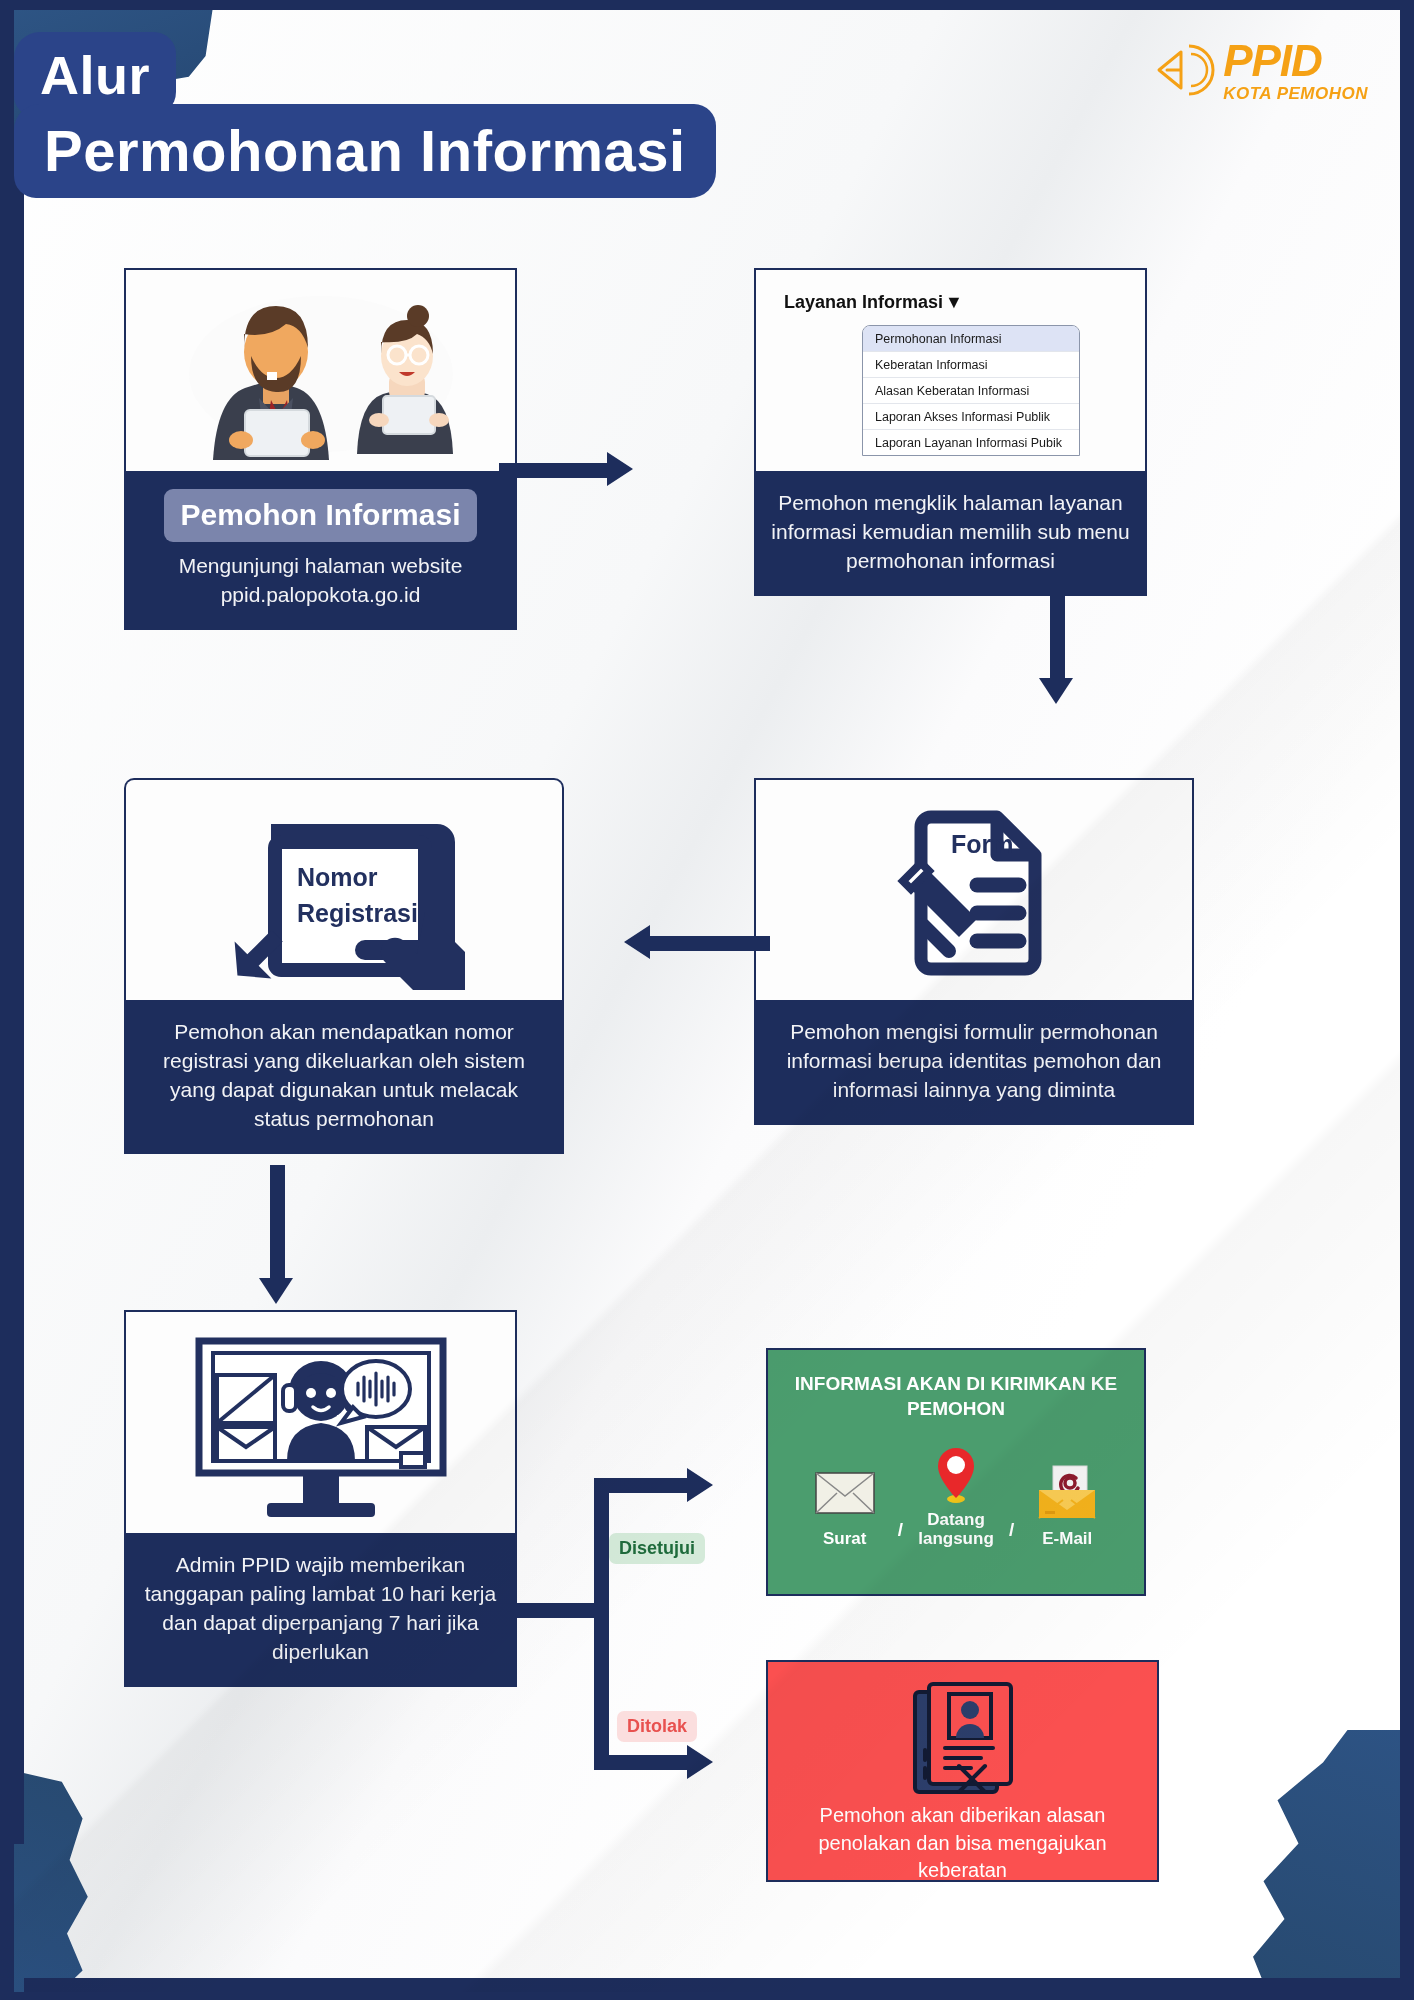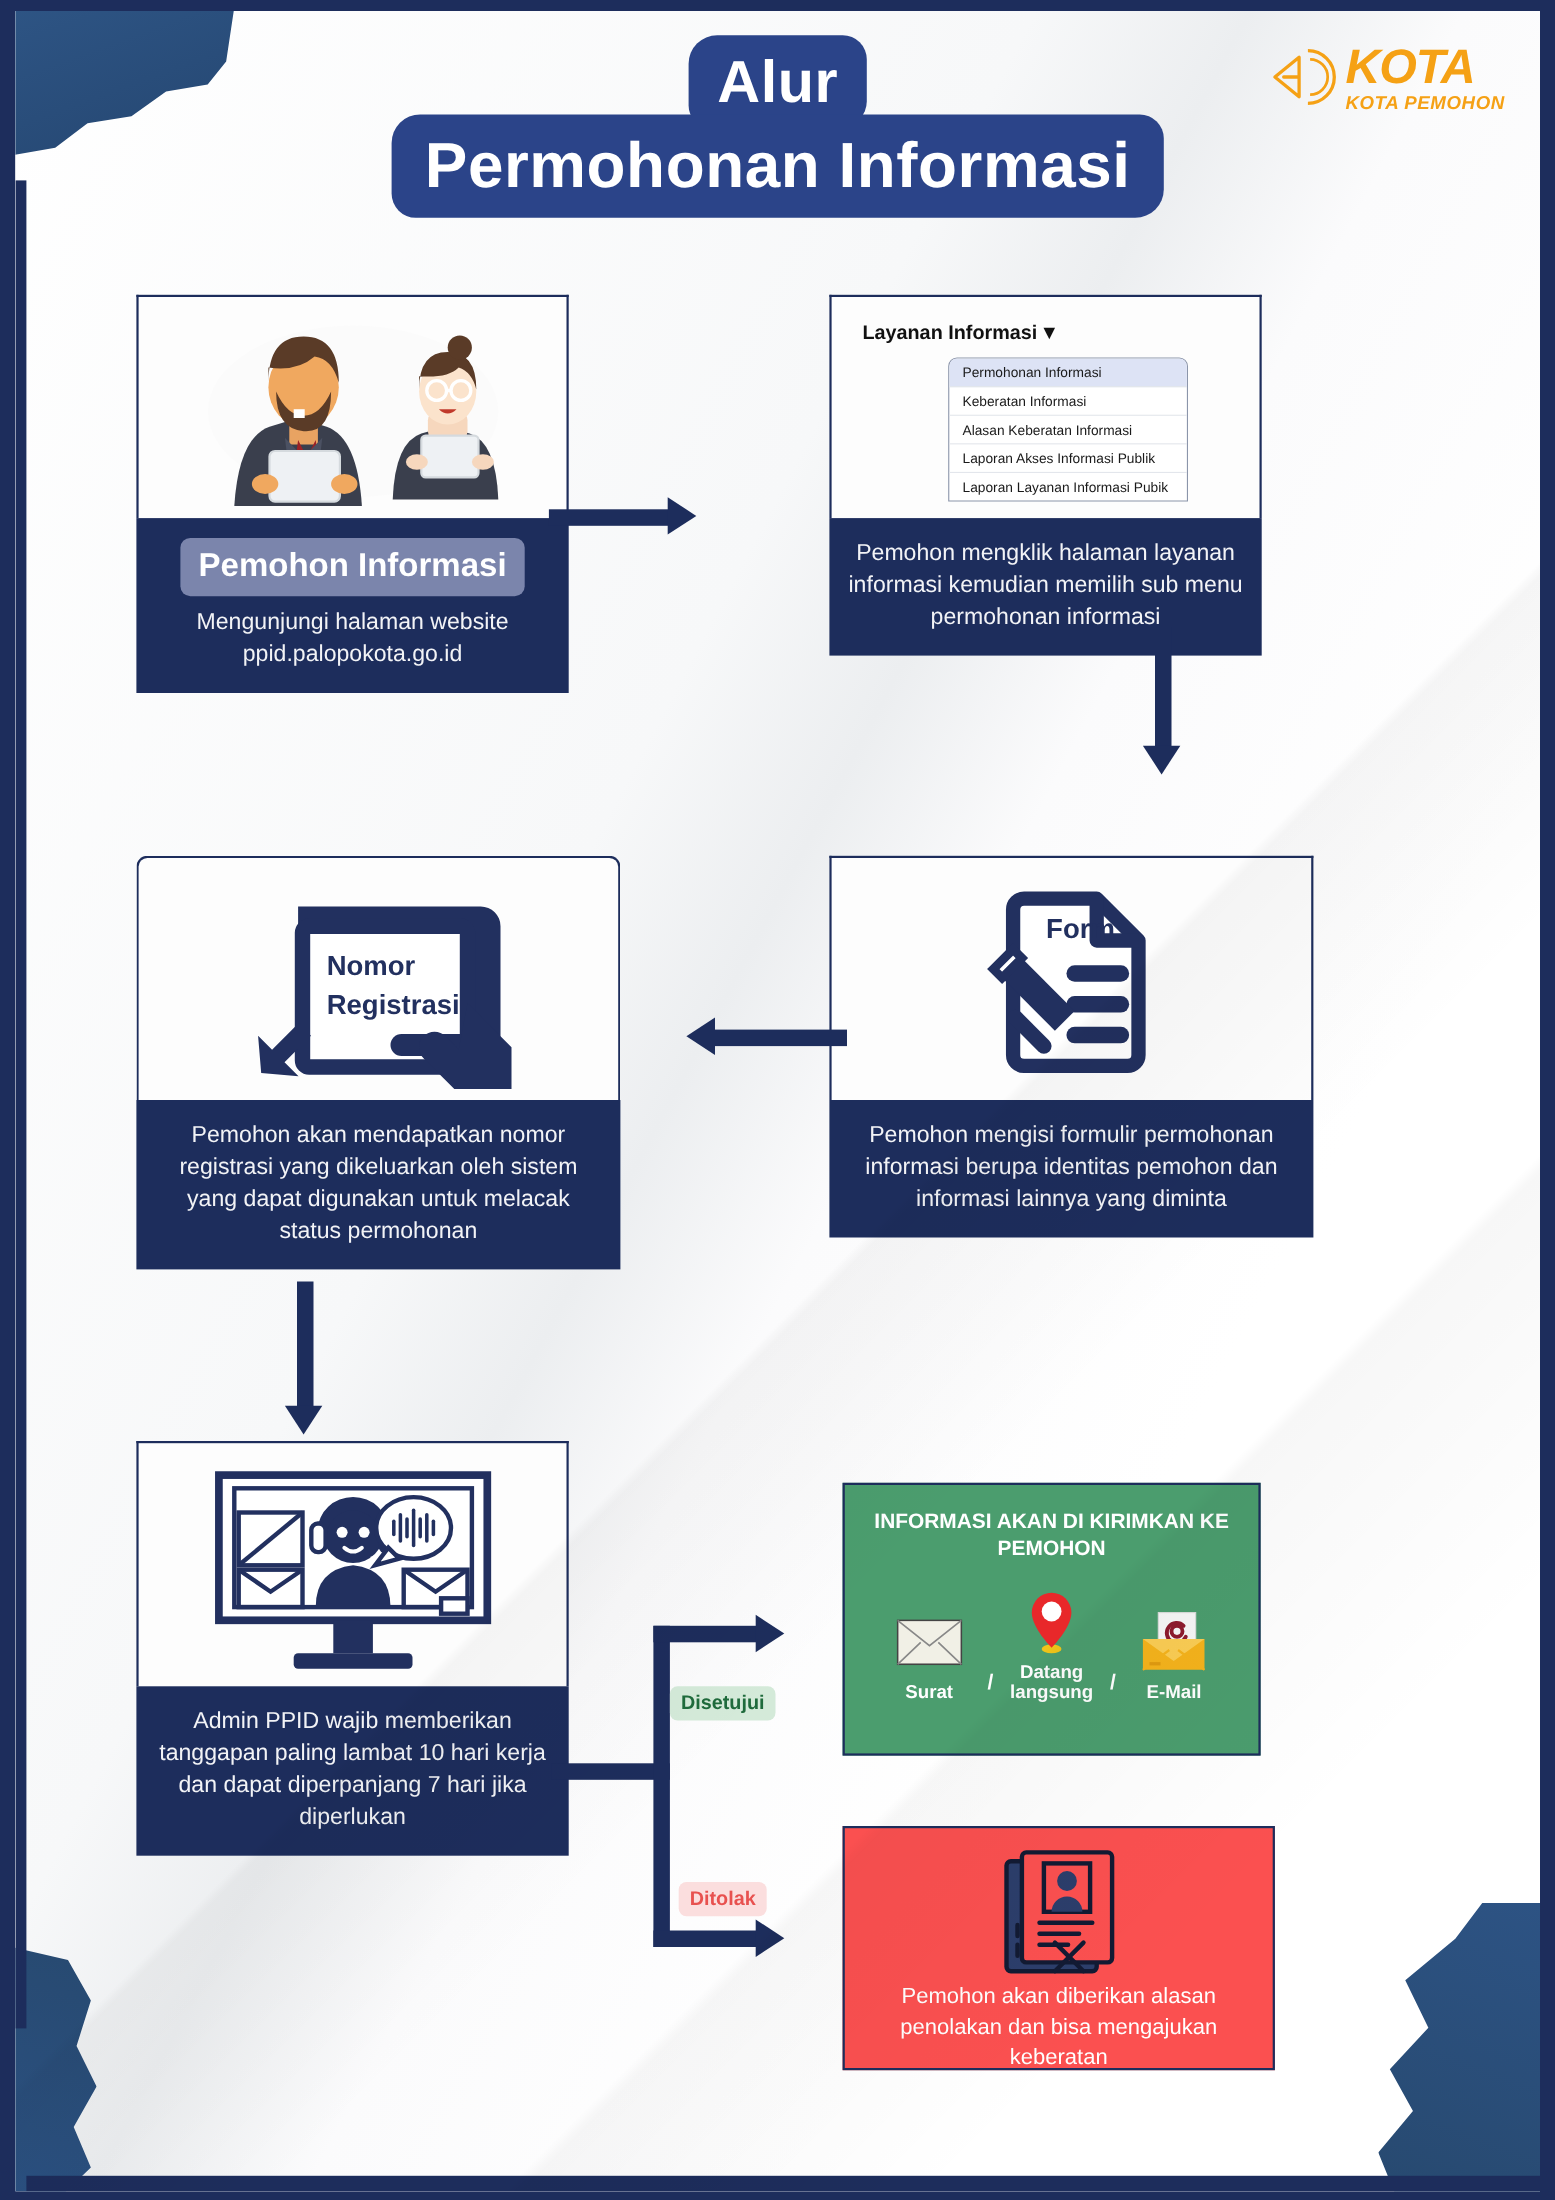--- a/index.html
+++ b/index.html
@@ -48,21 +48,21 @@
     right: -14px; bottom: -8px; width: 175px; height: 270px;
     clip-path: polygon(100% 0,100% 100%,18% 100%,8% 84%,26% 70%,14% 56%,34% 42%,22% 26%,48% 12%,62% 0);
     background: linear-gradient(200deg,#2d5384,#27496f);
   }
   .edge-left { position:absolute; left:0; top:154px; width:10px; height:1680px; background:#1d2d5c; }
   .edge-bottom { position:absolute; left:10px; right:0; bottom:0; height:14px; background:#1d2d5c; }
 
   
   .title-wrap {
     position: absolute; left: 0; right: 0; top: 22px;
-    text-align: center; z-index: 5;
+    z-index: 5;
   }
   .title-l1, .title-l2 {
     display: inline-block;
     color: #ffffff;
     font-weight: bold;
     background: #2b4489;
     letter-spacing: .5px;
     line-height: 1;
   }
   .title-l1 {
@@ -223,21 +223,21 @@
     <div class="title-l2">Permohonan Informasi</div>
   </div>
 
   <div class="logo">
     <svg class="logo-mark" viewBox="0 0 64 64">
       <path d="M38 8 A24 24 0 1 1 38 56" fill="none" stroke="#f5a115" stroke-width="3"></path>
       <path d="M40 16 A16 16 0 1 1 40 48" fill="none" stroke="#f5a115" stroke-width="2.5"></path>
       <path d="M30 14 L30 32 L16 32 L30 32 L30 50 L8 32 Z" fill="none" stroke="#f5a115" stroke-width="3" stroke-linejoin="round"></path>
     </svg>
     <div class="logo-text">
-      <div class="logo-ppid">KOTA</div>
+      <div class="logo-ppid">PPID</div>
       <div class="logo-sub">KOTA PEMOHON</div>
     </div>
   </div>
 
   <div class="card" id="node1">
     <div class="card-top">
       <svg width="300" height="185" viewBox="0 0 300 185">
         <ellipse cx="150" cy="96" rx="132" ry="78" fill="#fbfbfb"></ellipse>
 
         <g>

